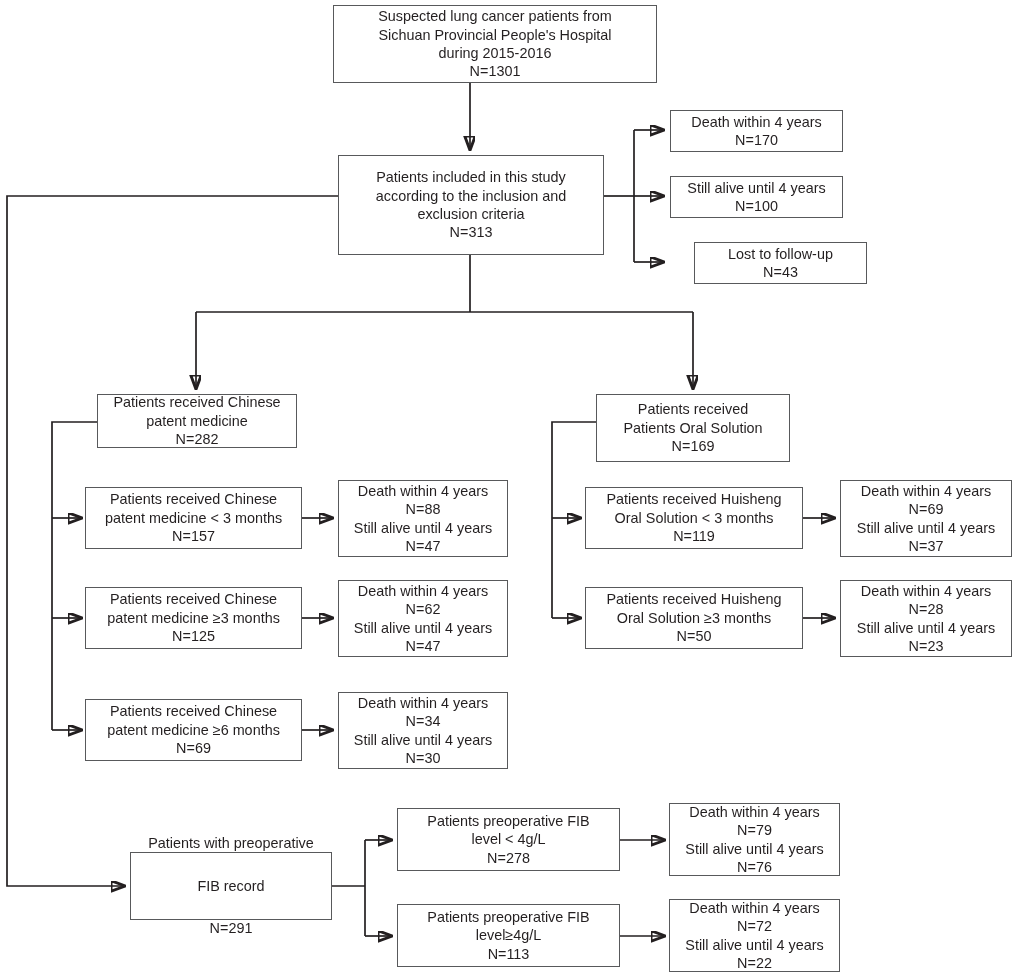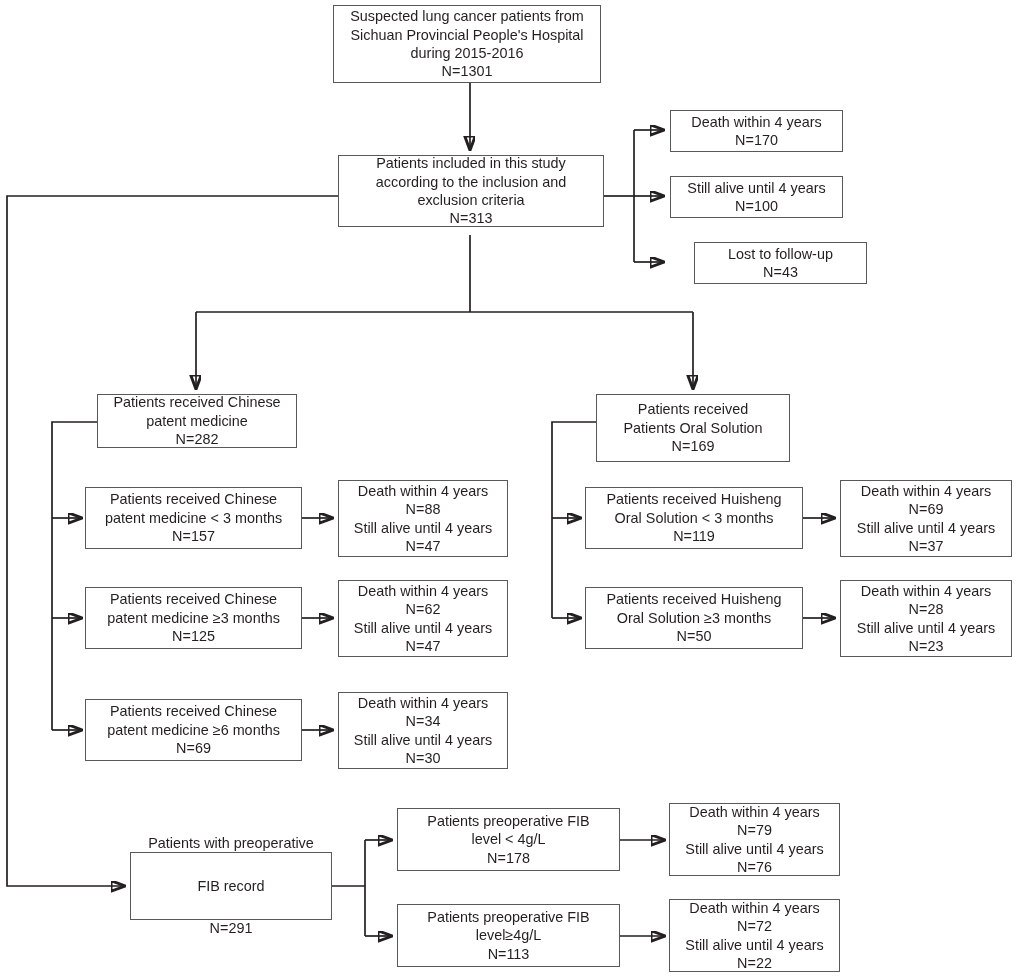--- a/index.html
+++ b/index.html
@@ -94,28 +94,28 @@
 
     <path d="M332,886 L365,886"></path>
     <line x1="365" y1="840" x2="365" y2="936"></line>
     <path d="M365,840 L392,840" marker-end="url(#arw)"></path>
     <path d="M365,936 L392,936" marker-end="url(#arw)"></path>
 
     <path d="M620,840 L665,840" marker-end="url(#arw)"></path>
     <path d="M620,936 L665,936" marker-end="url(#arw)"></path>
   </svg>
 
-  <div class="node" style="left:333px; top:5px; width:268px; height:78px;">
+  <div class="node" style="left:333px; top:5px; width:324px; height:78px;">
     <span class="ln">Suspected lung cancer patients from</span>
     <span class="ln">Sichuan Provincial People's Hospital</span>
     <span class="ln">during 2015-2016</span>
     <span class="ln">N=1301</span>
   </div>
 
-  <div class="node" style="left:338px; top:155px; width:266px; height:72px;">
+  <div class="node" style="left:338px; top:155px; width:266px; height:100px;">
     <span class="ln">Patients included in this study</span>
     <span class="ln">according to the inclusion and</span>
     <span class="ln">exclusion criteria</span>
     <span class="ln">N=313</span>
   </div>
 
   <div class="node" style="left:670px; top:110px; width:173px; height:42px;">
     <span class="ln">Death within 4 years</span>
     <span class="ln">N=170</span>
   </div>
@@ -209,21 +209,21 @@
 
   <div class="node" style="left:130px; top:852px; width:202px; height:68px;gap:24px;">
     <span class="ln">Patients with preoperative</span>
     <span class="ln">FIB record</span>
     <span class="ln">N=291</span>
   </div>
 
   <div class="node" style="left:397px; top:808px; width:223px; height:63px;">
     <span class="ln">Patients preoperative FIB</span>
     <span class="ln">level &lt; 4g/L</span>
-    <span class="ln">N=178</span>
+    <span class="ln">N=278</span>
   </div>
 
   <div class="node" style="left:669px; top:803px; width:171px; height:73px;">
     <span class="ln">Death within 4 years</span>
     <span class="ln">N=79</span>
     <span class="ln">Still alive until 4 years</span>
     <span class="ln">N=76</span>
   </div>
 
   <div class="node" style="left:397px; top:904px; width:223px; height:63px;">

